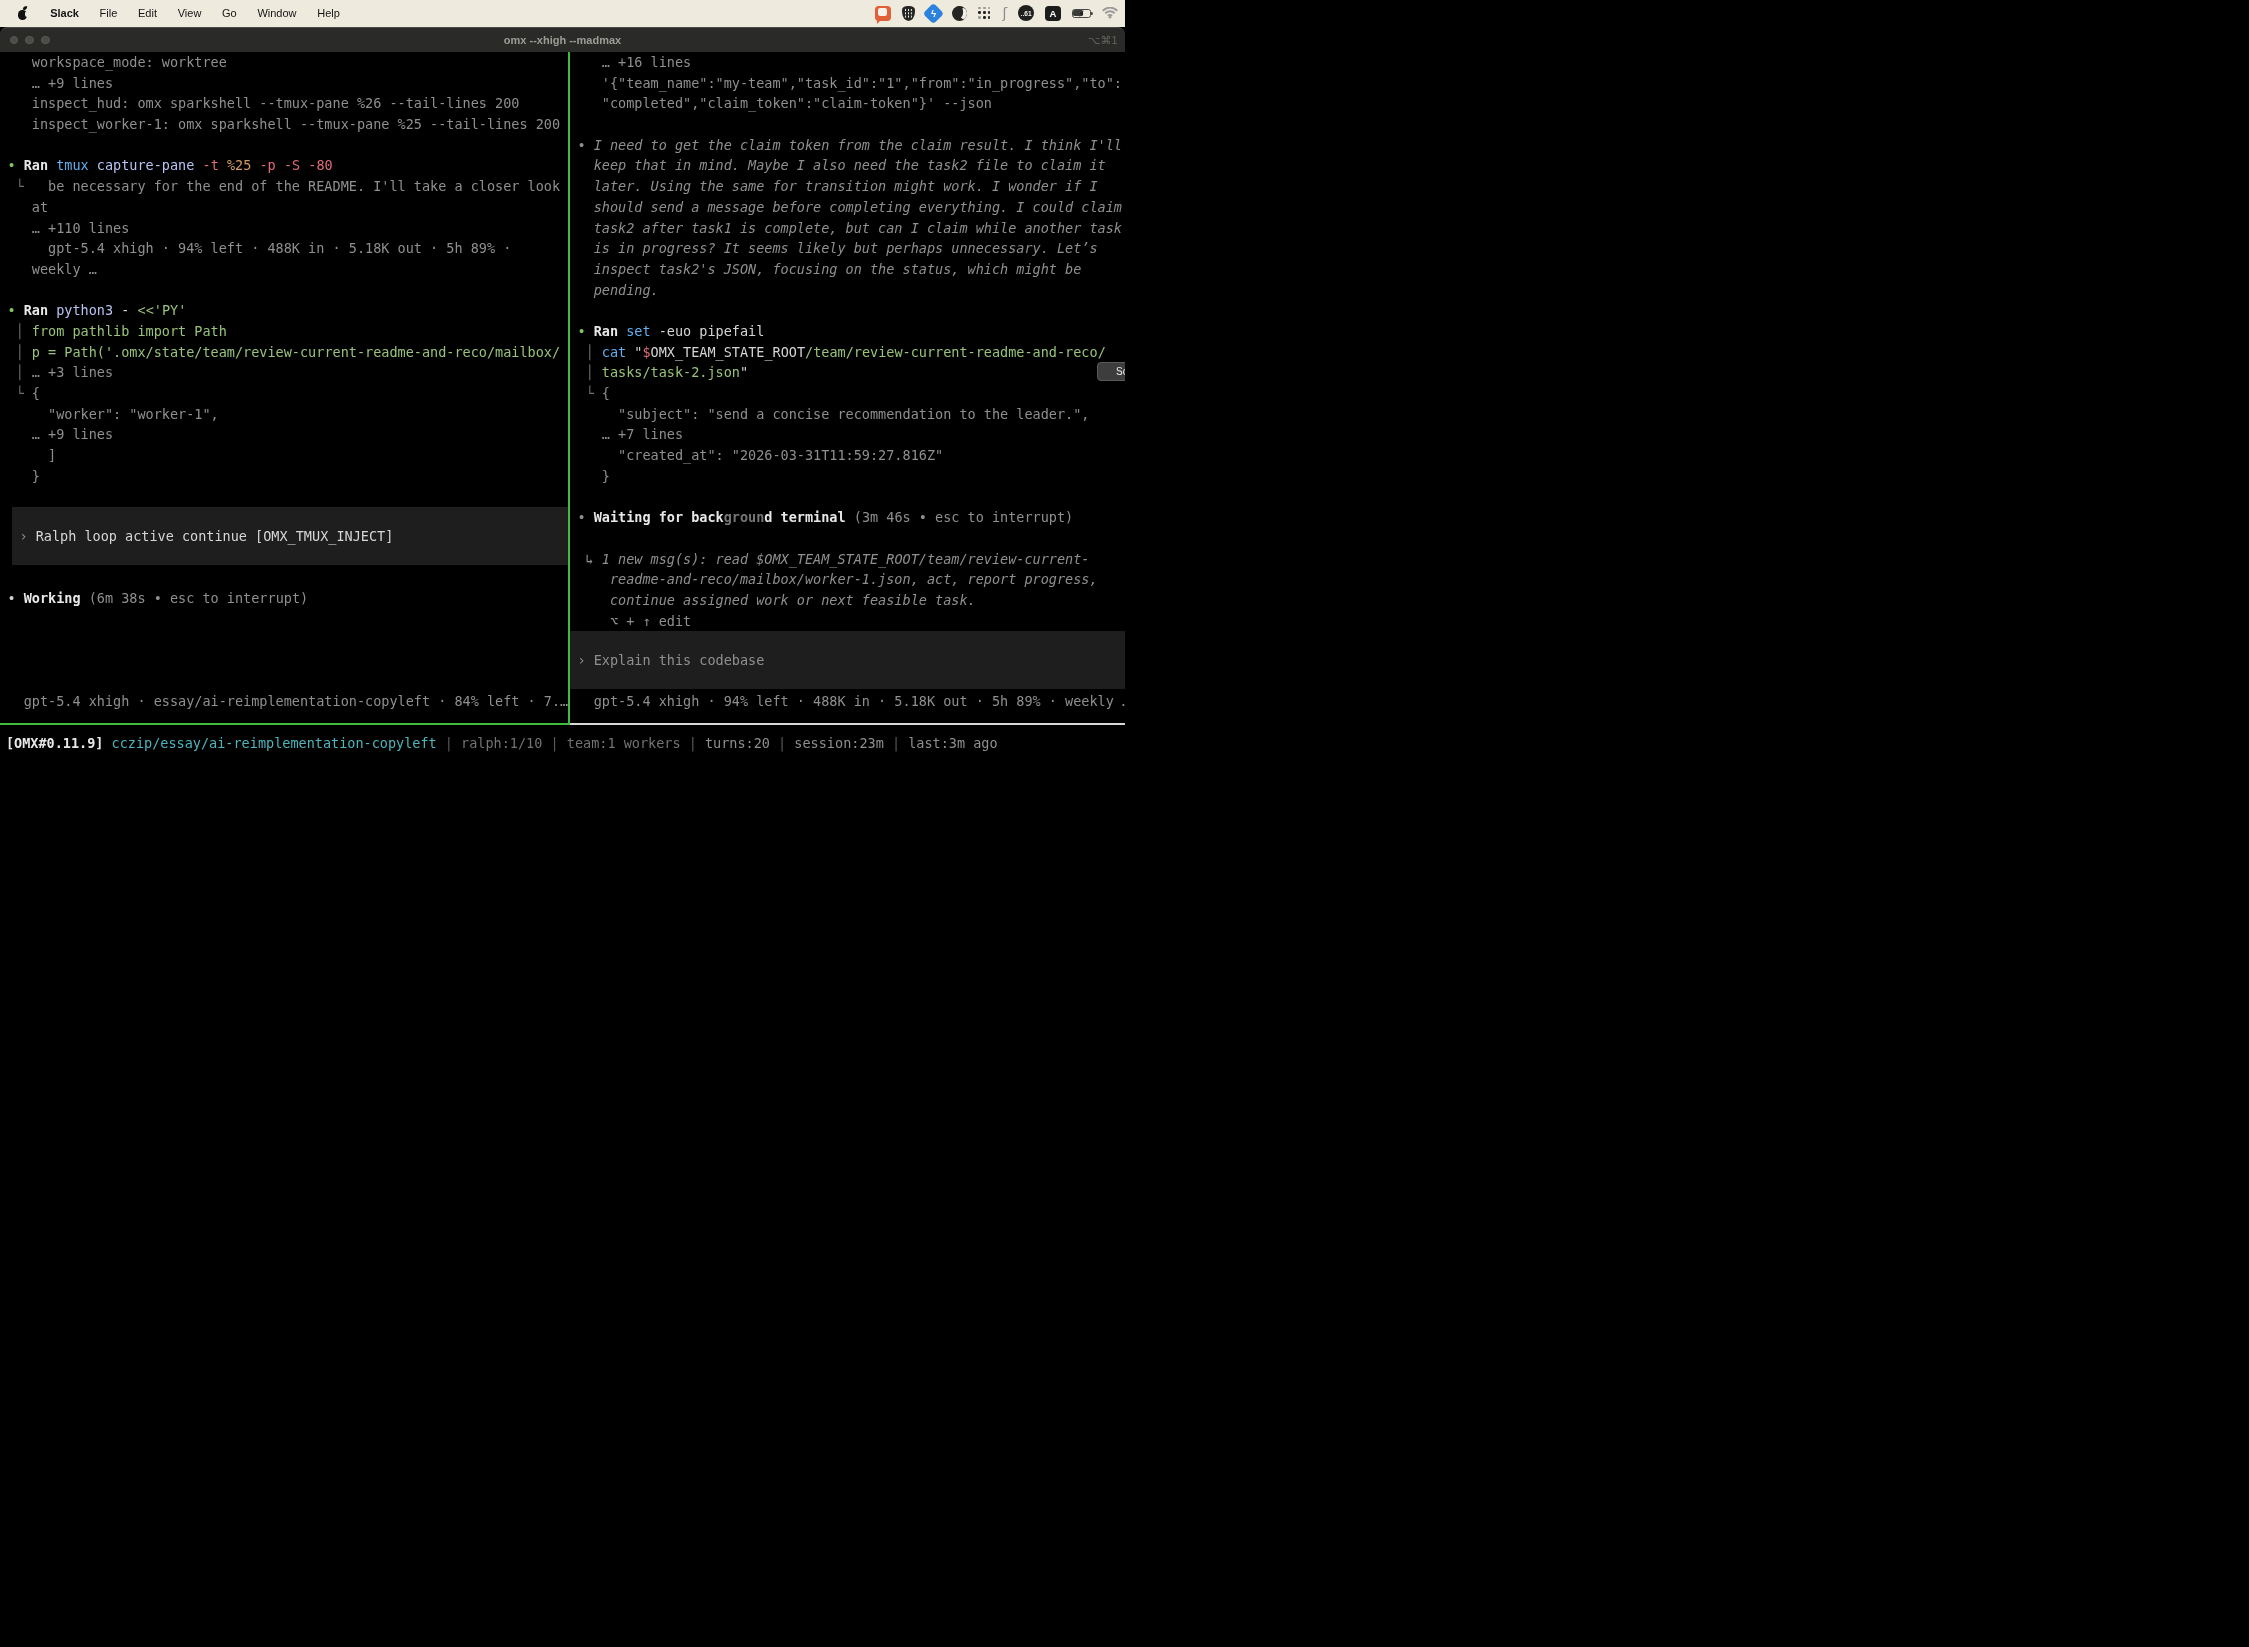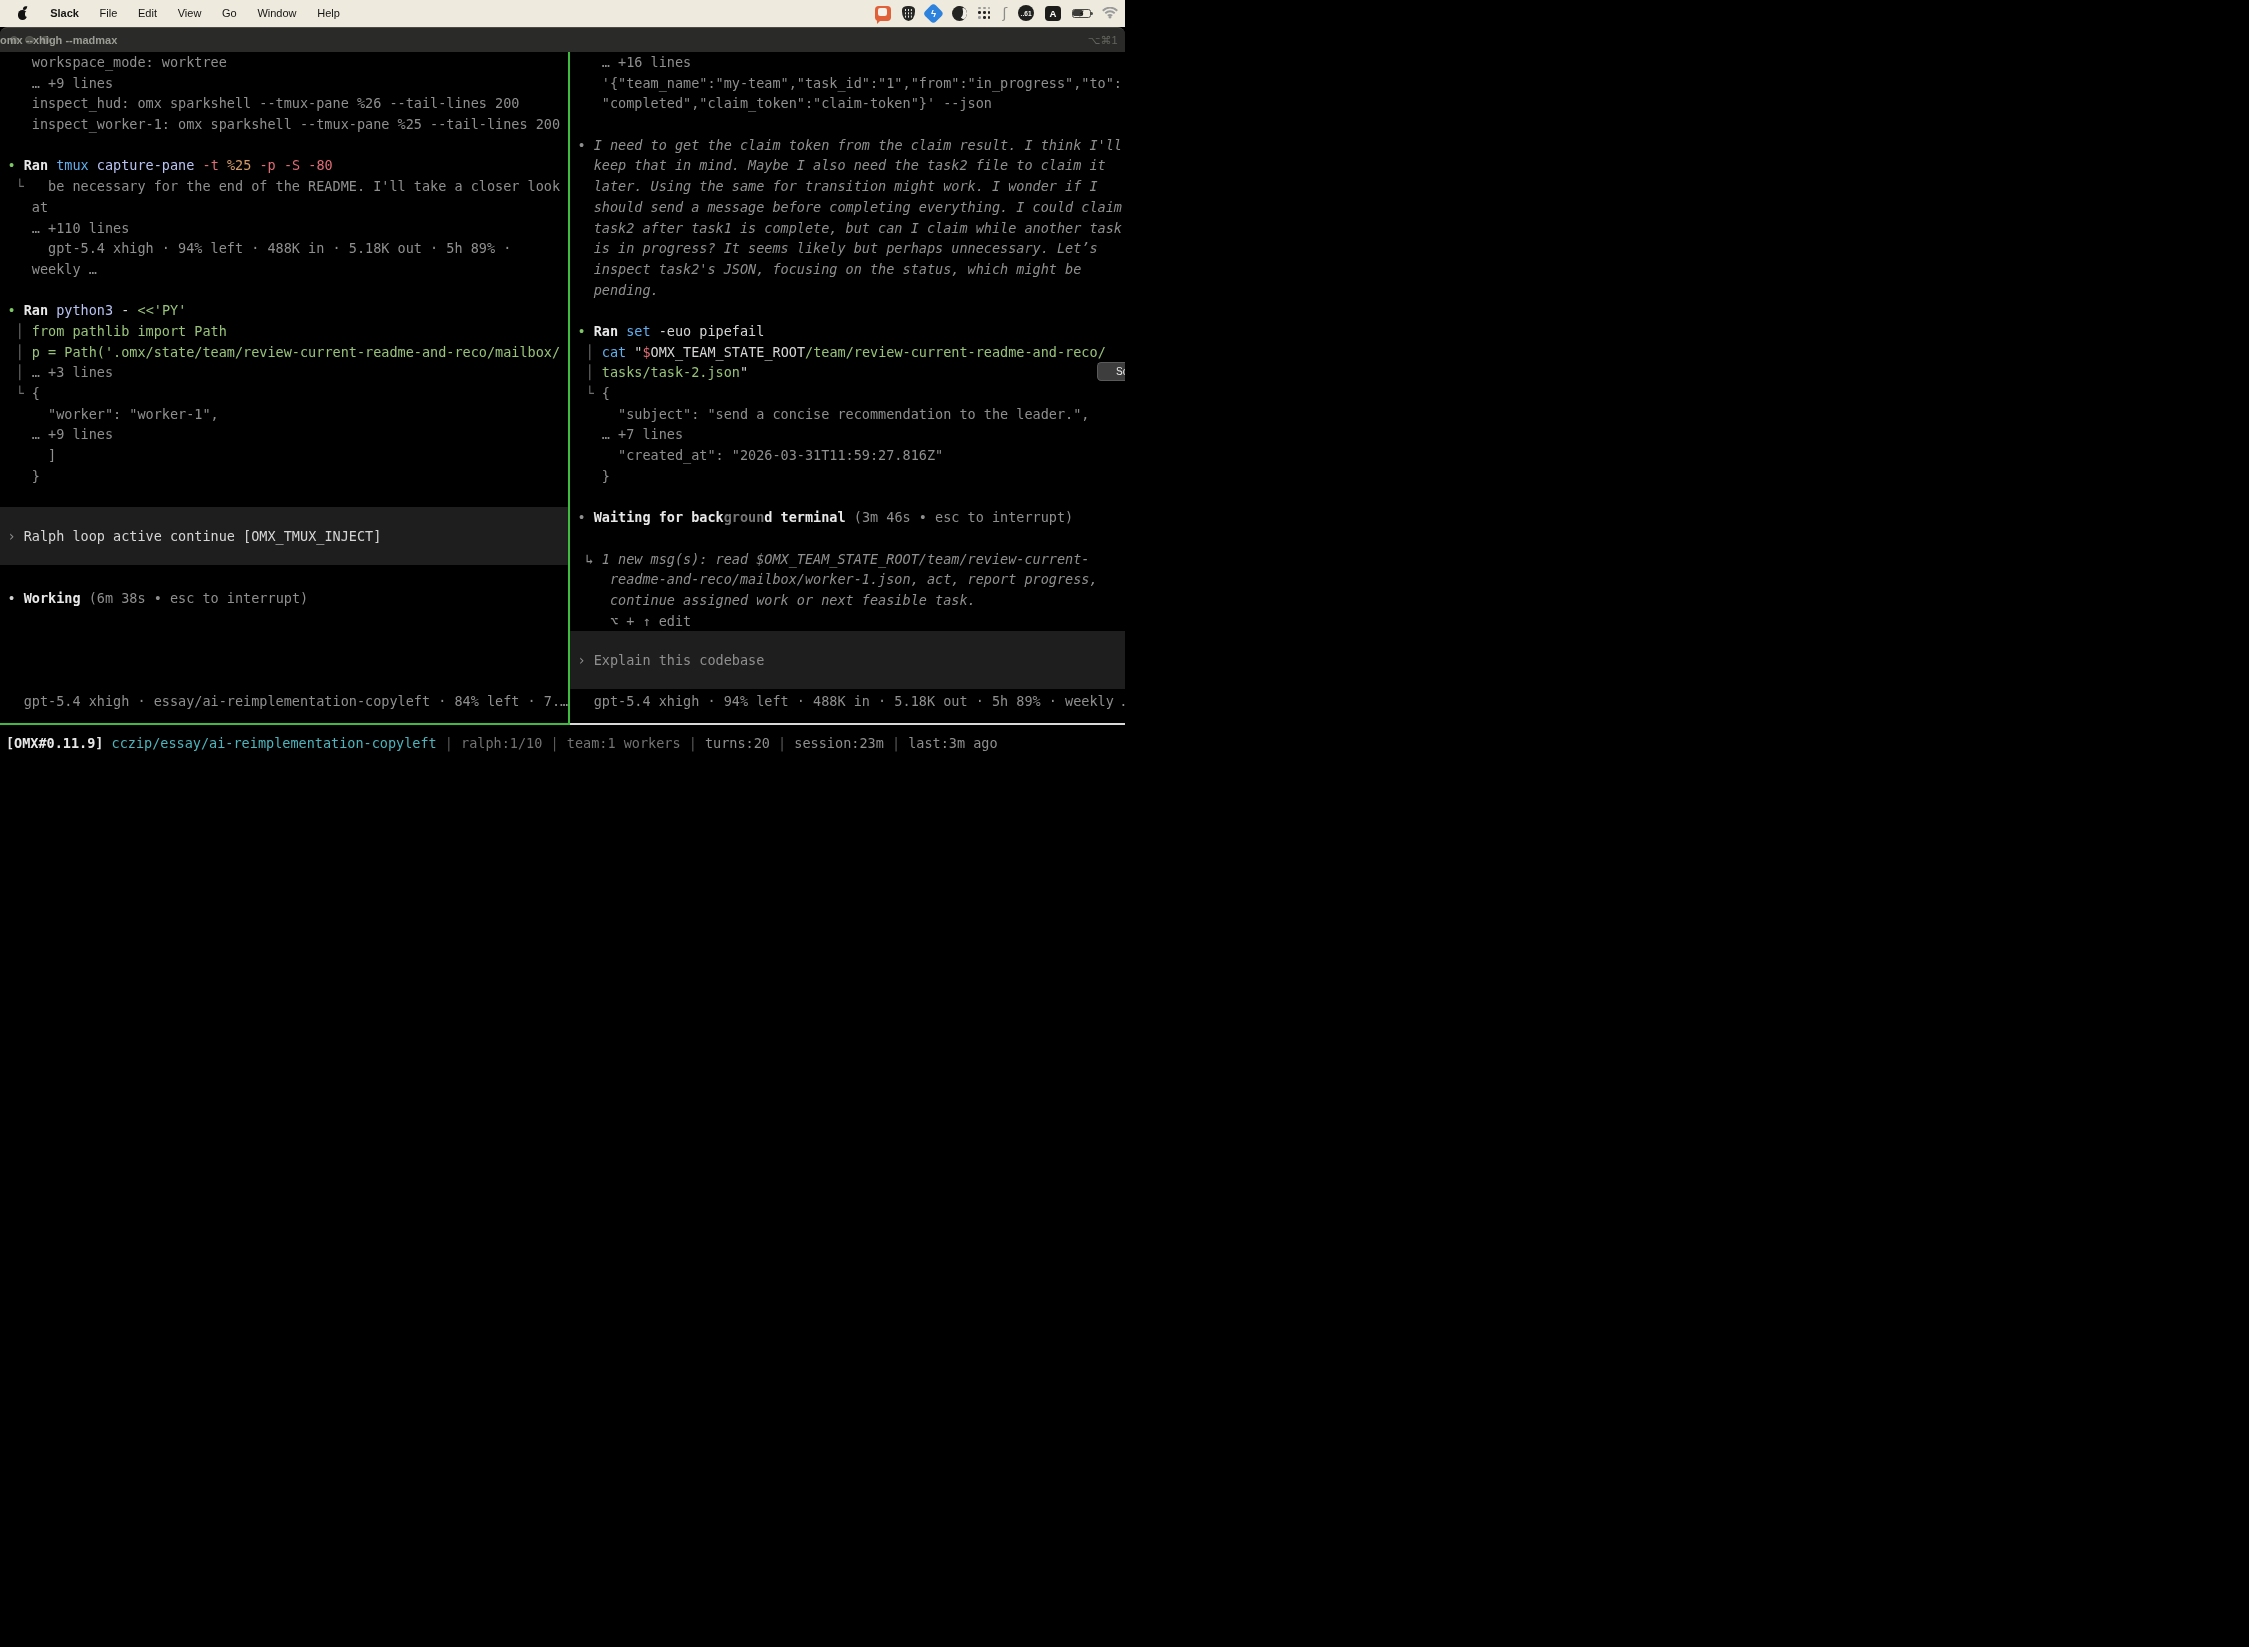--- a/index.html
+++ b/index.html
@@ -47,21 +47,21 @@
   .ic-batt::before { content:''; position:absolute; left:0.7px; top:0.7px; bottom:0.7px; width:55%; background:#3c3c38; border-radius:1.5px; }
   .ic-batt::after { content:''; position:absolute; right:-3px; top:2.2px; width:1.8px; height:3.7px; background:#4a4a46; border-radius:0 1.5px 1.5px 0; }
   .ic-bolt { position:absolute; left:5.9px; top:-0.7px; font-size:8.9px; color:#111; z-index:2;
     font-family:"DejaVu Sans", sans-serif; }
 
   
   #titlebar { position:absolute; top:26.6px; left:0; width:1125px; height:25px;
     background:#2a2a28; border-radius:7.4px 7.4px 0 0; border-top:0.7px solid #4a4a46; }
   .tl { position:absolute; top:8px; width:8.9px; height:8.9px; border-radius:50%;
     background:#4c4c47; border:0.7px solid #5a5a54; }
-  #win-title { position:absolute; top:0; left:0; right:0; height:25px; text-align:left;
+  #win-title { position:absolute; top:0; left:0; right:0; height:25px; text-align:center;
     line-height:25px; color:#9c9c96; font-family:"Liberation Sans", sans-serif;
     font-size:11px; font-weight:bold; }
   #win-shortcut { position:absolute; right:7.4px; top:0; height:25px; line-height:25px;
     color:#64645e; font-family:"Liberation Sans","DejaVu Sans",sans-serif; font-size:11px; }
 
   
   #term { position:absolute; top:0; left:0; width:1125px; height:824px;
     font-size:13.5px; color:#8f8f8f; }
   .pane { position:absolute; top:0; height:725px; overflow:hidden; }
   .blk { position:absolute; left:7.4px; right:5px; }
@@ -217,21 +217,21 @@
         <div class="line"><span class="c-green">• </span><span class="c-bright seg-b">Ran</span><span class="c-gray"> </span><span class="c-lav">python3</span><span class="c-gray"> </span><span class="c-bright2">-</span><span class="c-gray"> </span><span class="c-code">&lt;&lt;'PY'</span></div>
         <div class="line"><span class="c-conn"> │ </span><span class="c-code">from pathlib import Path</span></div>
         <div class="line"><span class="c-conn"> │ </span><span class="c-code">p = Path('.omx/state/team/review-current-readme-and-reco/mailbox/</span></div>
         <div class="line"><span class="c-conn"> │ </span><span class="c-gray">… +3 lines</span></div>
         <div class="line"><span class="c-conn"> └ </span><span class="c-gray">{</span></div>
         <div class="line"><span class="c-gray">     "worker": "worker-1",</span></div>
         <div class="line"><span class="c-gray">   … +9 lines</span></div>
         <div class="line"><span class="c-gray">     ]</span></div>
         <div class="line"><span class="c-gray">   }</span></div>
       </div>
-      <div class="band" style="top: 507px; height: 58px;">
+      <div class="band" style="top: 507px; height: 58px; margin-left: 12px;">
         <div class="line"><span class="c-gray">› </span><span class="c-band">Ralph loop active continue [OMX_TMUX_INJECT]</span></div>
       </div>
       <div class="blk" style="top: 588px;">
         <div class="line"><span class="c-wbullet">• </span><span class="c-bright seg-b">Working</span><span class="c-gray"> (6m 38s • esc to interrupt)</span></div>
       </div>
       <div class="blk" style="top: 691px;">
         <div class="line"><span class="c-gray">  gpt-5.4 xhigh · essay/ai-reimplementation-copyleft · 84% left · 7.…</span></div>
       </div>
     </div>
 

